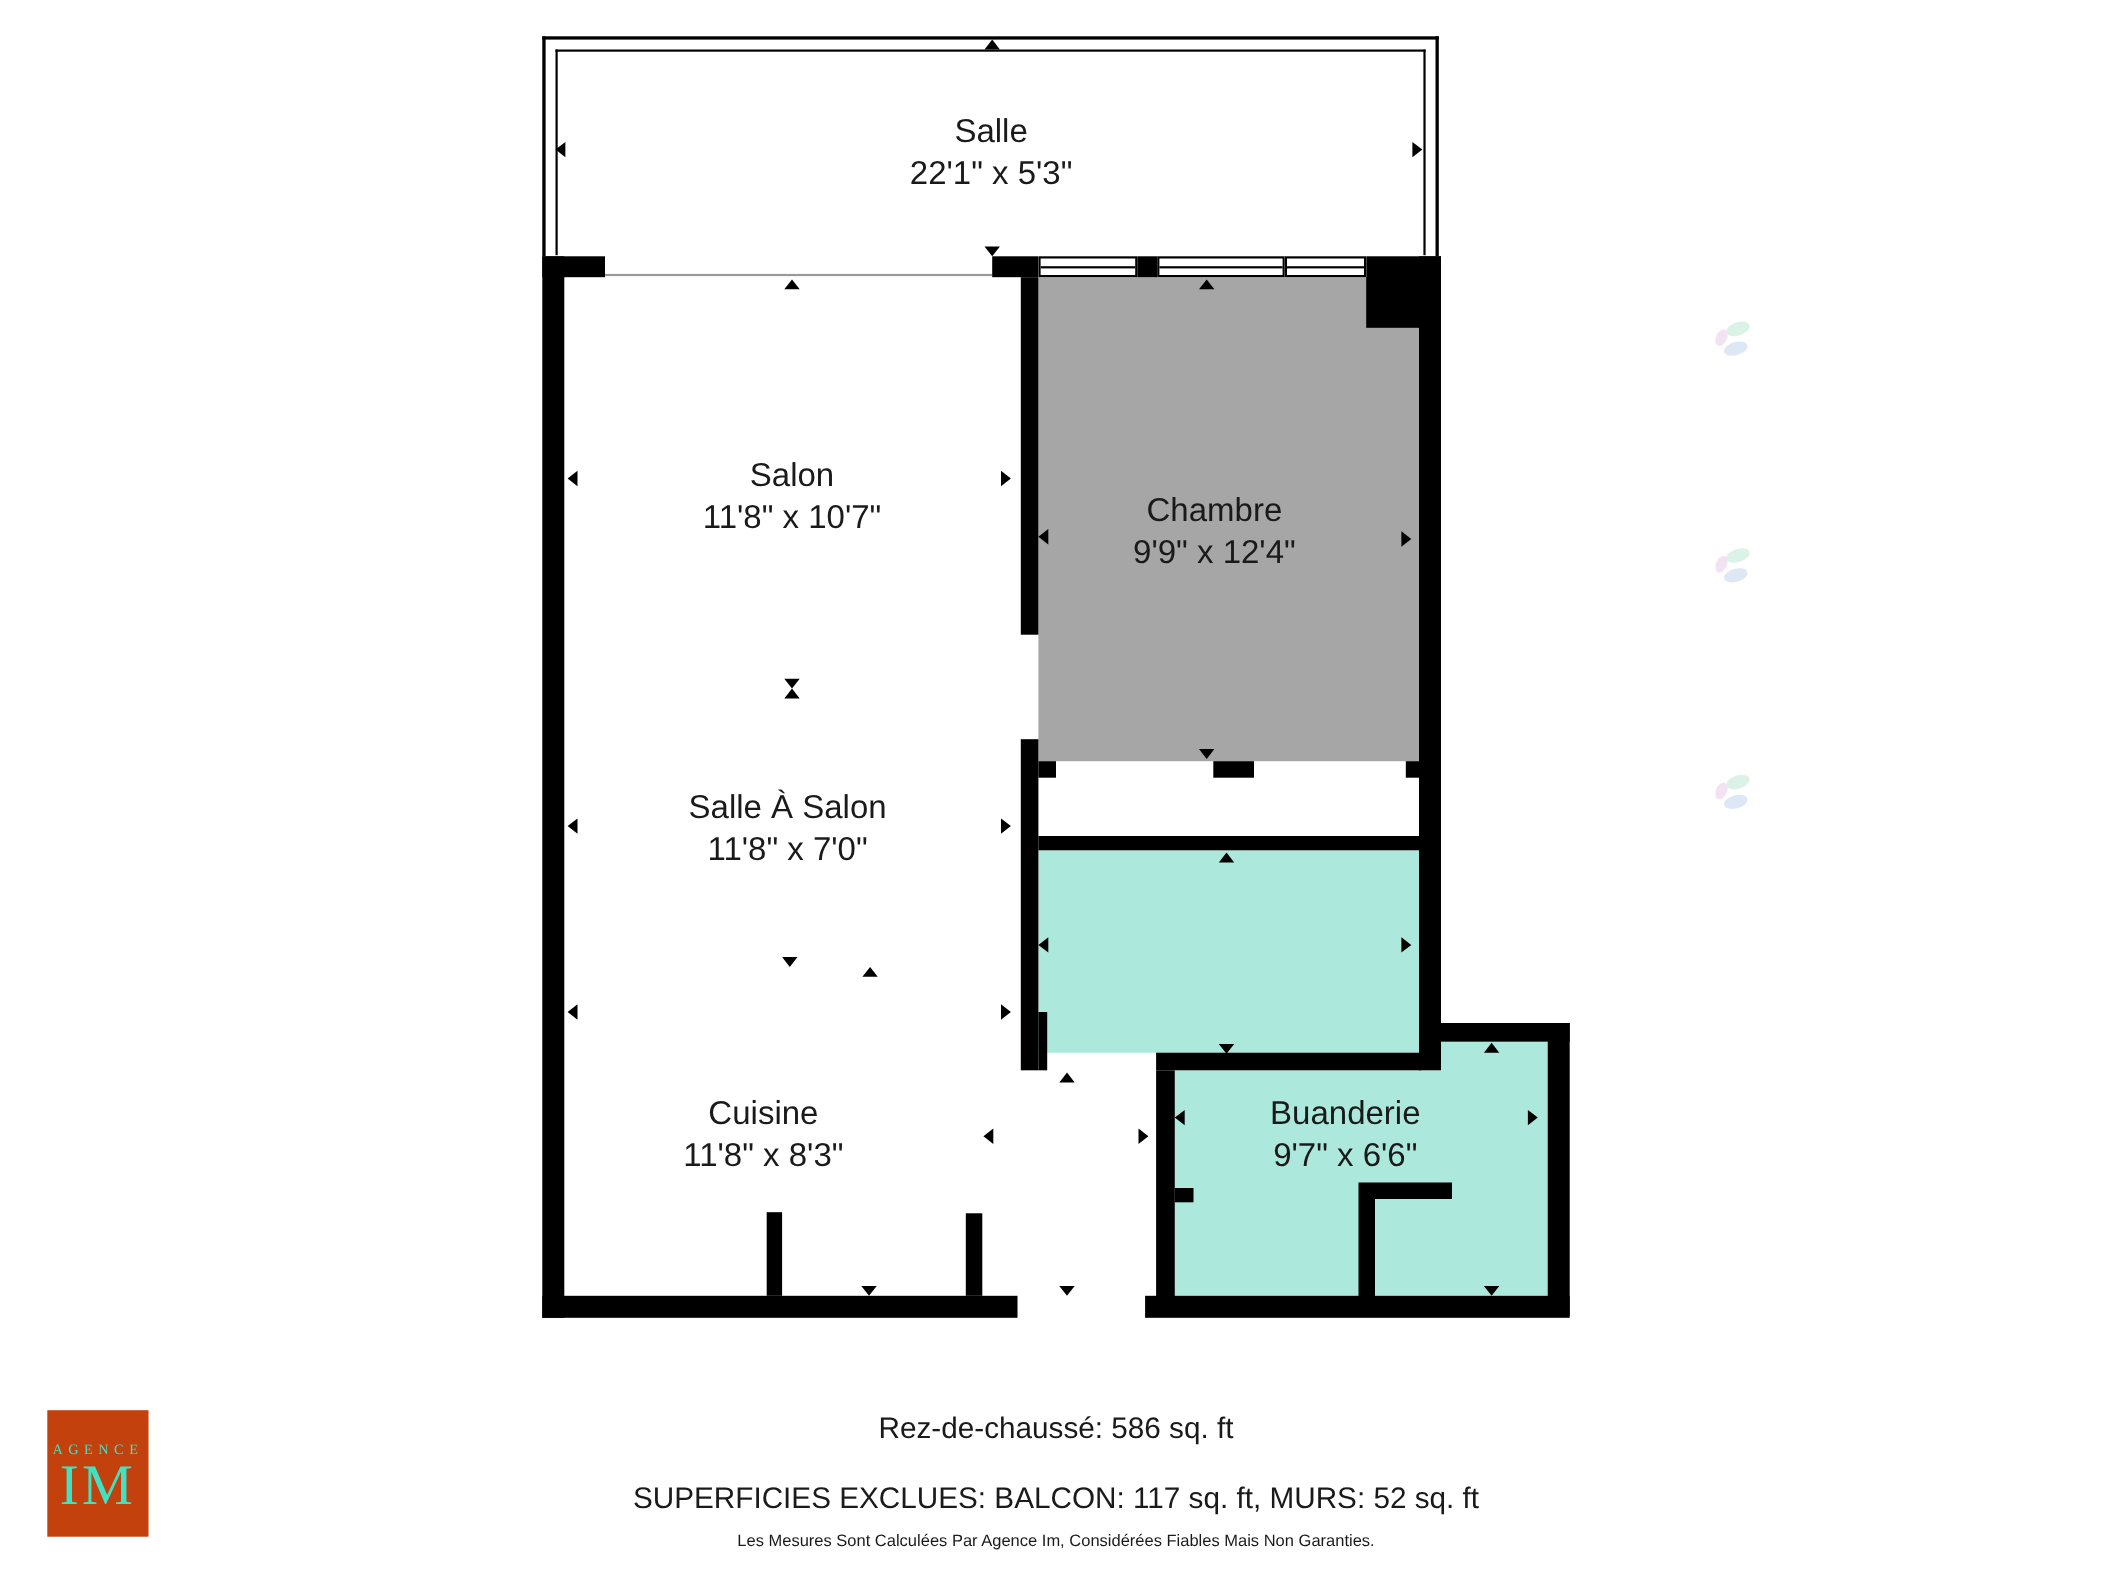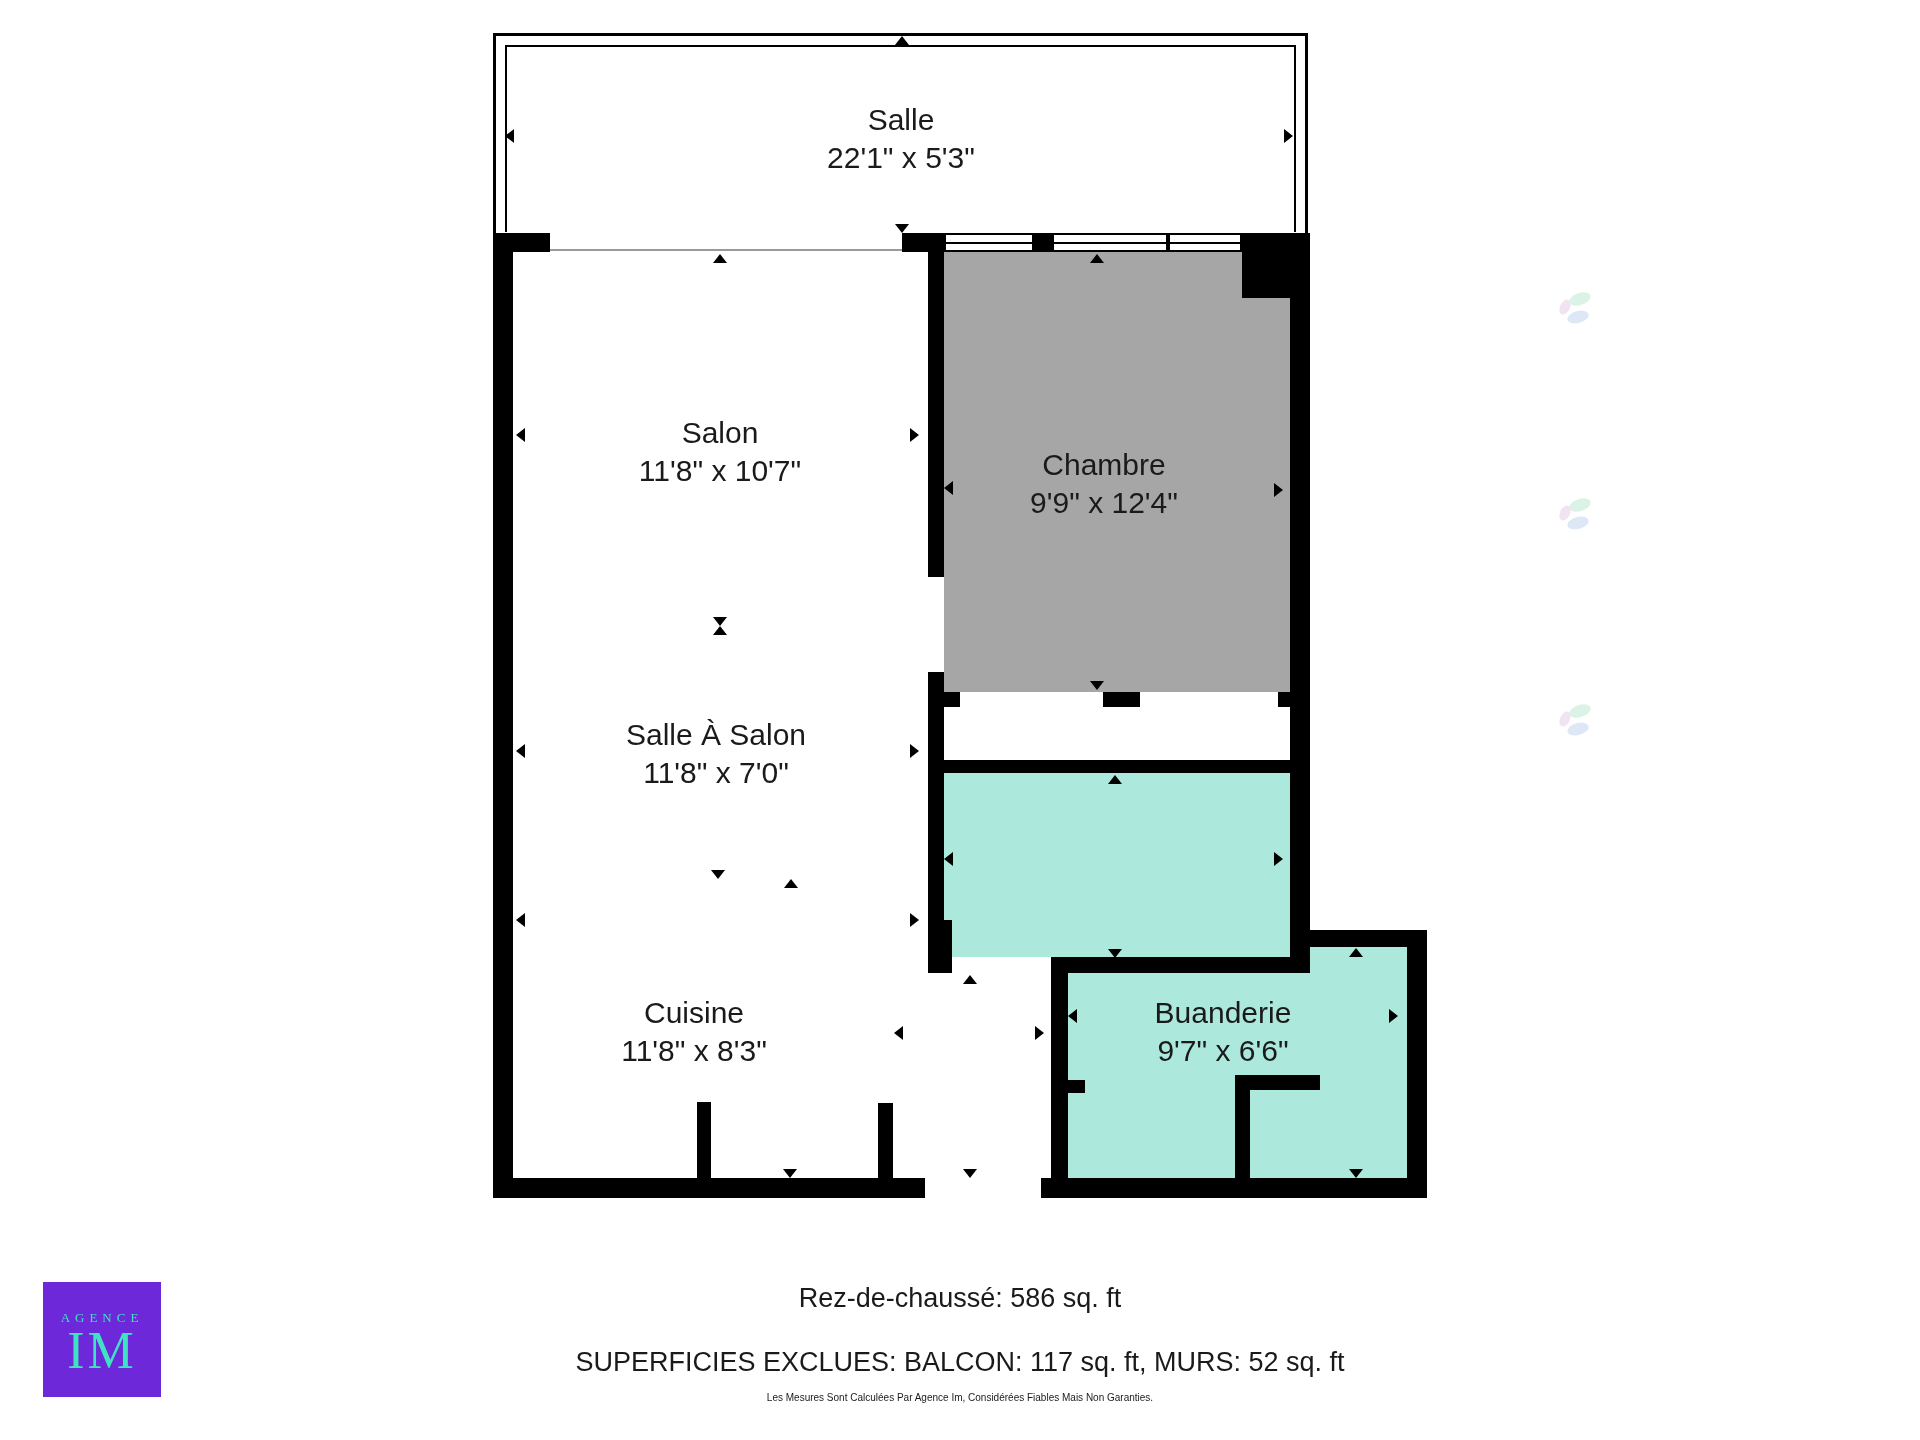--- a/index.html
+++ b/index.html
@@ -25,23 +25,23 @@
   .lf{border-width:7px 9px 7px 0;border-color:transparent #000 transparent transparent;}
   .rt{border-width:7px 0 7px 9px;border-color:transparent transparent transparent #000;}
   
   .lbl{position:absolute;transform:translateX(-50%);text-align:center;white-space:nowrap;
        font-size:30px;line-height:38px;color:#1a1a1a;}
   
   .footer{position:absolute;left:0;right:0;text-align:center;color:#1a1a1a;}
   .f-total{top:1292px;font-size:27px;font-weight:bold;}
   .f-floor{top:1283px;font-size:27px;}
   .f-excl{top:1347px;font-size:27px;}
-  .f-disc{top:1392px;font-size:10px;}
+  .f-disc{top:1392px;font-size:15px;}
   
-  .logo{position:absolute;left:43px;top:1282px;width:118px;height:115px;background:#6d28d9;
+  .logo{position:absolute;left:43px;top:1282px;width:92px;height:115px;background:#c2410c;
         text-align:center;font-family:"Liberation Serif","DejaVu Serif",serif;}
   .logo-top{margin-top:28px;font-size:13px;letter-spacing:5px;color:#3fe3c3;}
   .logo-main{font-size:52px;line-height:50px;letter-spacing:3px;color:#3fe3c3;}
   
   .wm{position:absolute;width:40px;height:34px;opacity:.55;}
   .petal{position:absolute;border-radius:50%;display:block;}
   .p-green{width:22px;height:12px;left:12px;top:2px;background:#bfe8d4;transform:rotate(-18deg);}
   .p-pink{width:16px;height:10px;left:0px;top:11px;background:#e7cde9;transform:rotate(-65deg);}
   .p-blue{width:22px;height:12px;left:10px;top:20px;background:#c3d4f0;transform:rotate(-15deg);}
 </style>

